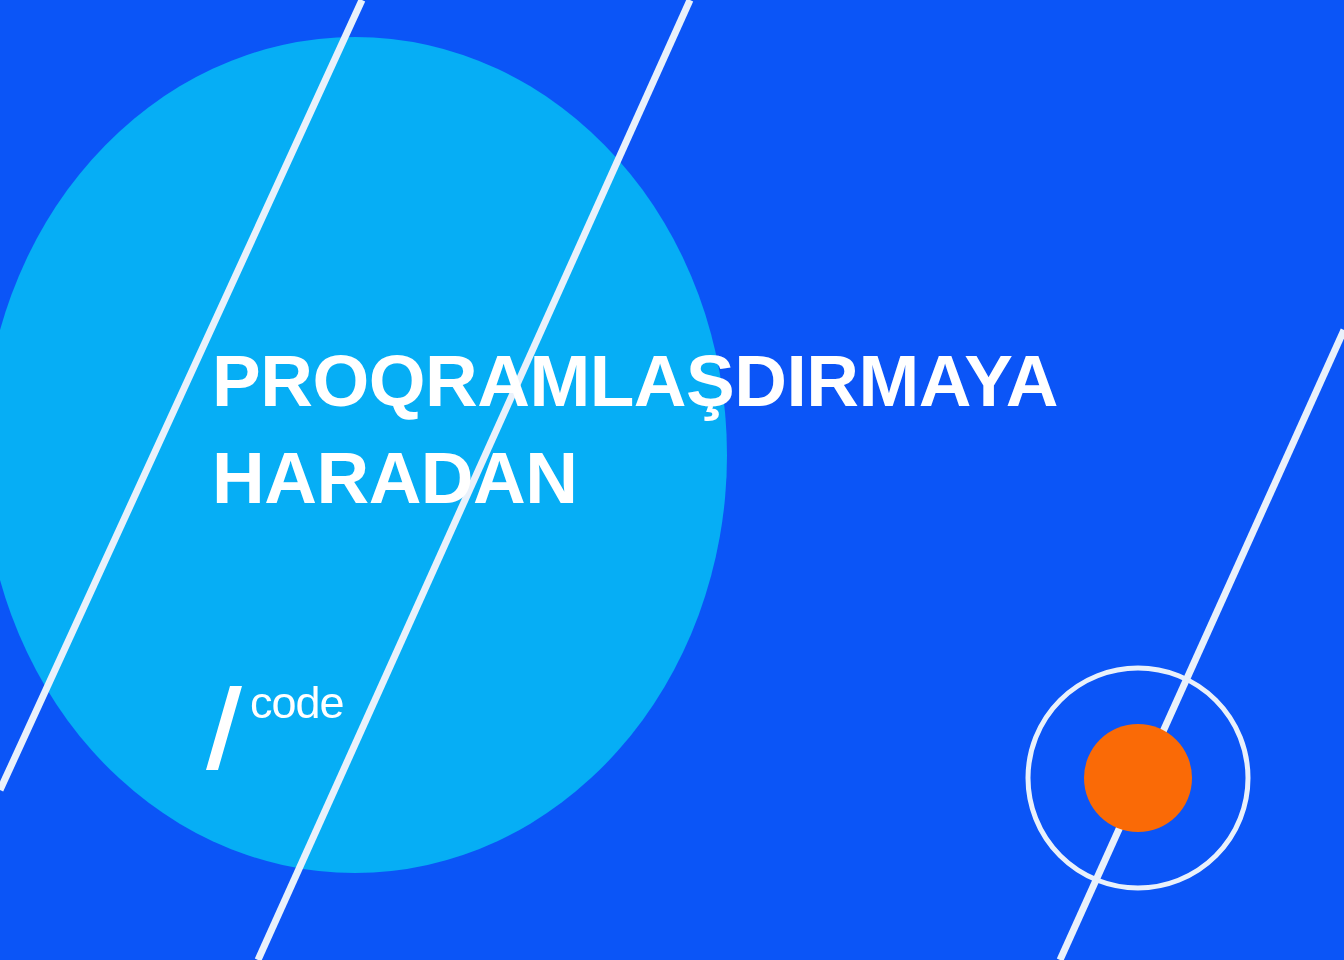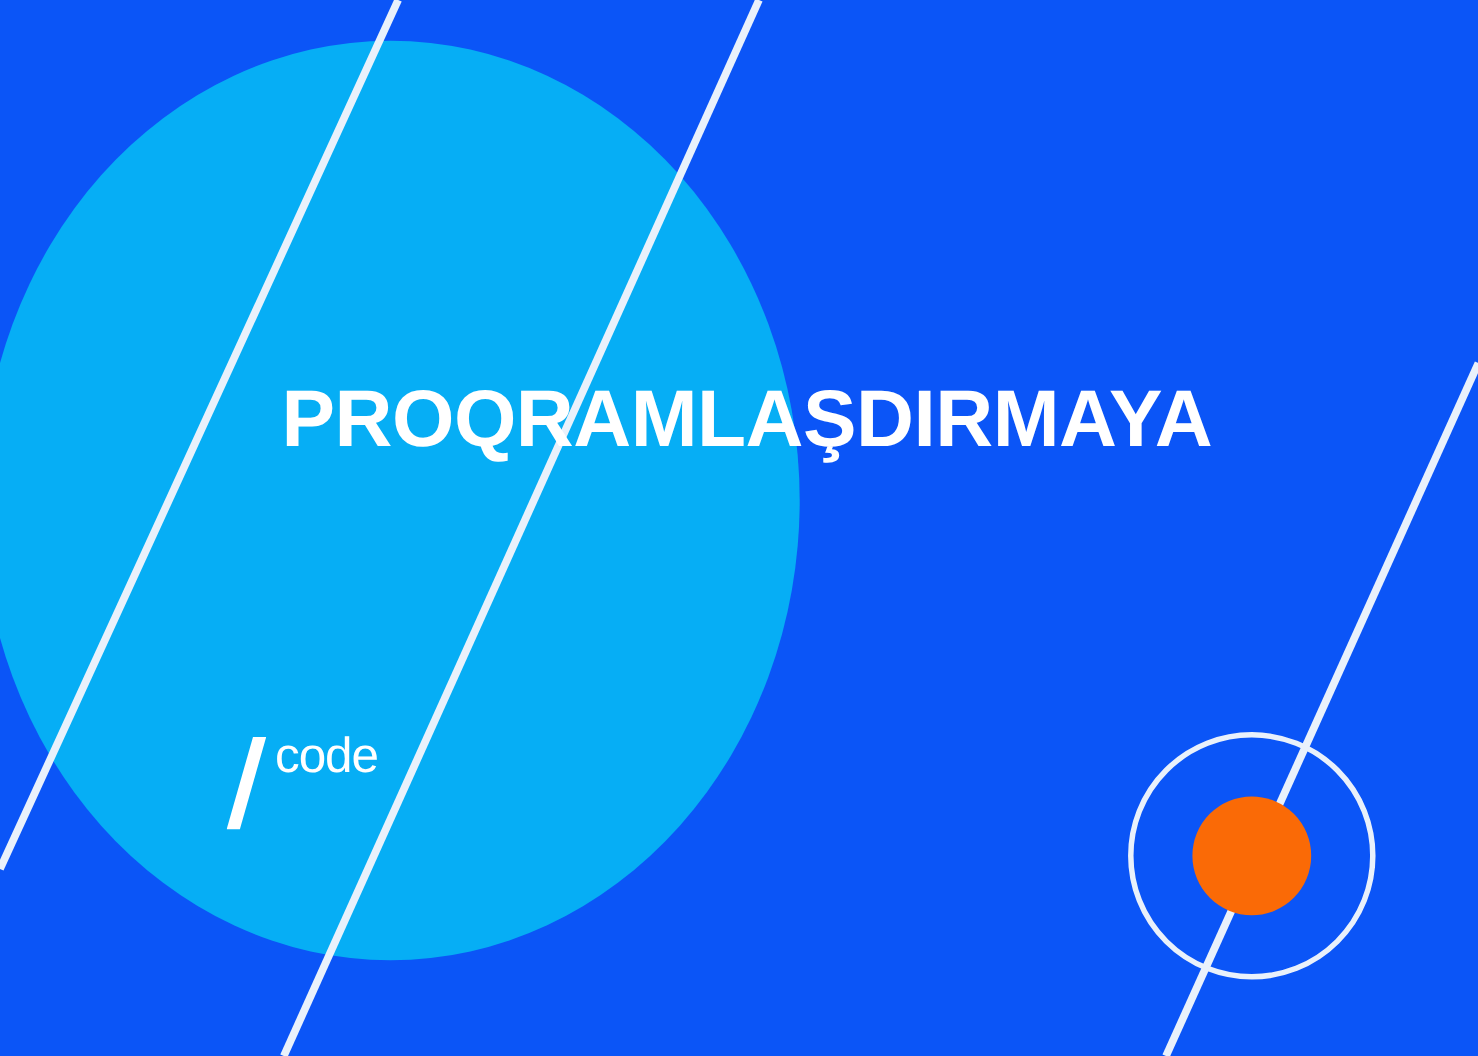--- a/index.html
+++ b/index.html
@@ -38,26 +38,25 @@
     color: #ffffff;
     font-family: "Liberation Sans", sans-serif;
     font-weight: bold;
     font-size: 73px;
     line-height: 97px;
     letter-spacing: -0.5px;
     white-space: nowrap;
   }
   .headline-line {
     display: block;
-    margin-left: 44px;
   }
   #logo {
     position: absolute;
     left: 206px;
-    top: 664px;
+    top: 680px;
     width: 300px;
     height: 96px;
   }
   .logo-slash {
     position: absolute;
     left: 0px;
     top: 6px;
     width: 36px;
     height: 84px;
   }
@@ -94,20 +93,21 @@
     <line x1="1344" y1="330" x2="1060" y2="960" stroke="#e9f1fb" stroke-width="7"></line>
 
     <circle cx="1138" cy="778" r="110" fill="none" stroke="#e9f1fb" stroke-width="5"></circle>
     <circle cx="1138" cy="778" r="54" fill="#fa6a06"></circle>
   </svg>
 
   <div id="content">
 
     <div class="headline">
       <span class="headline-line">PROQRAMLAŞDIRMAYA</span>
+      <span class="headline-line">HARADAN</span>
     </div>
 
     <div id="logo">
       <svg class="logo-slash" viewBox="0 0 36 84" xmlns="http://www.w3.org/2000/svg">
         <polygon points="24,0 36,0 12,84 0,84" fill="#ffffff"></polygon>
       </svg>
       <div class="logo-words">
         <span class="logo-word">code</span>
       </div>
     </div>

